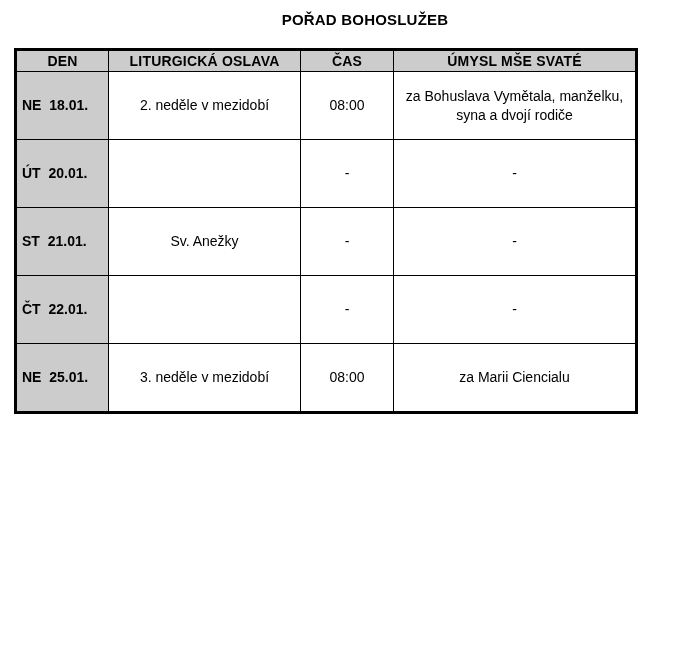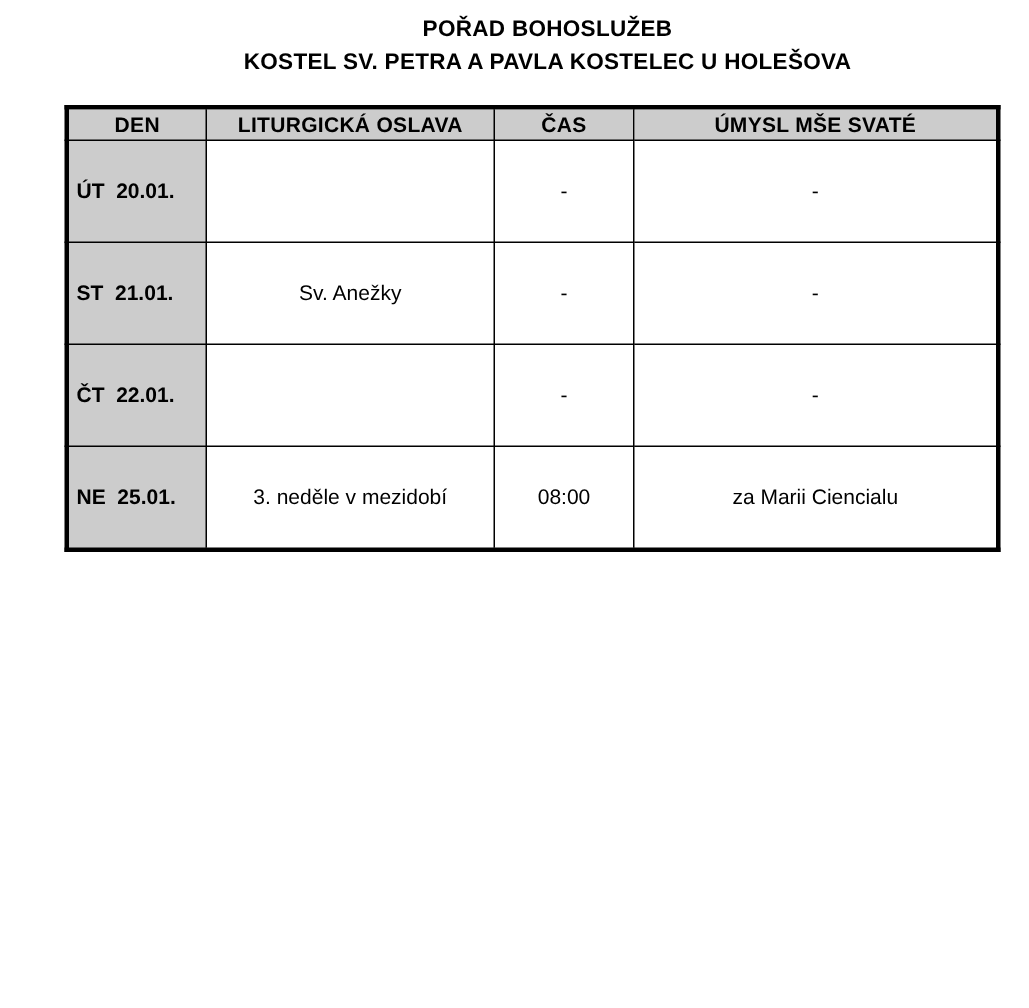--- a/index.html
+++ b/index.html
@@ -25,21 +25,21 @@
     margin-left: 44px;
   }
   .doc-daterange {
     font-size: 13.5px;
     line-height: 21px;
   }
   table.schedule {
     border-collapse: collapse;
     table-layout: fixed;
     width: 621px;
-    margin: 17px 0 0 43px;
+    margin: 17px 0 0 14px;
     border: 3px solid var(--border, #000);
   }
   table.schedule th,
   table.schedule td {
     border: 1.5px solid var(--border, #000);
     overflow: hidden;
   }
   col.c-day        { width: 93px; }
   col.c-celeb      { width: 192px; }
   col.c-time       { width: 93px; }
@@ -77,39 +77,44 @@
   td.cell-intention {
     text-align: center;
     padding: 0 2px;
   }
 </style>
 </head>
 <body>
 
 <div class="doc-header">
   <div class="doc-title">POŘAD BOHOSLUŽEB</div>
-  <div class="doc-subtitle">KOSTEL SV. PETRA A PAVLA KOSTELEC U HOLEŠOVA</div>
 </div>
 
 <table class="schedule">
   <colgroup>
     <col class="c-day">
       <col class="c-celeb">
       <col class="c-time">
       <col class="c-intention">
   </colgroup>
   <thead>
     <tr>
       <th>DEN</th>
       <th>LITURGICKÁ OSLAVA</th>
       <th>ČAS</th>
       <th>ÚMYSL MŠE SVATÉ</th>
     </tr>
   </thead>
   <tbody>
+    <tr>
+      <td class="cell-day">NE  18.01.</td>
+      <td class="cell-celebration">2. neděle v mezidobí</td>
+      <td class="cell-time">08:00</td>
+      <td class="cell-intention">za Bohuslava Vymětala, manželku, syna a dvojí rodiče</td>
+    </tr>
     <tr>
       <td class="cell-day">ÚT  20.01.</td>
       <td class="cell-celebration"></td>
       <td class="cell-time">-</td>
       <td class="cell-intention">-</td>
     </tr>
     <tr>
       <td class="cell-day">ST  21.01.</td>
       <td class="cell-celebration">Sv. Anežky</td>
       <td class="cell-time">-</td>

